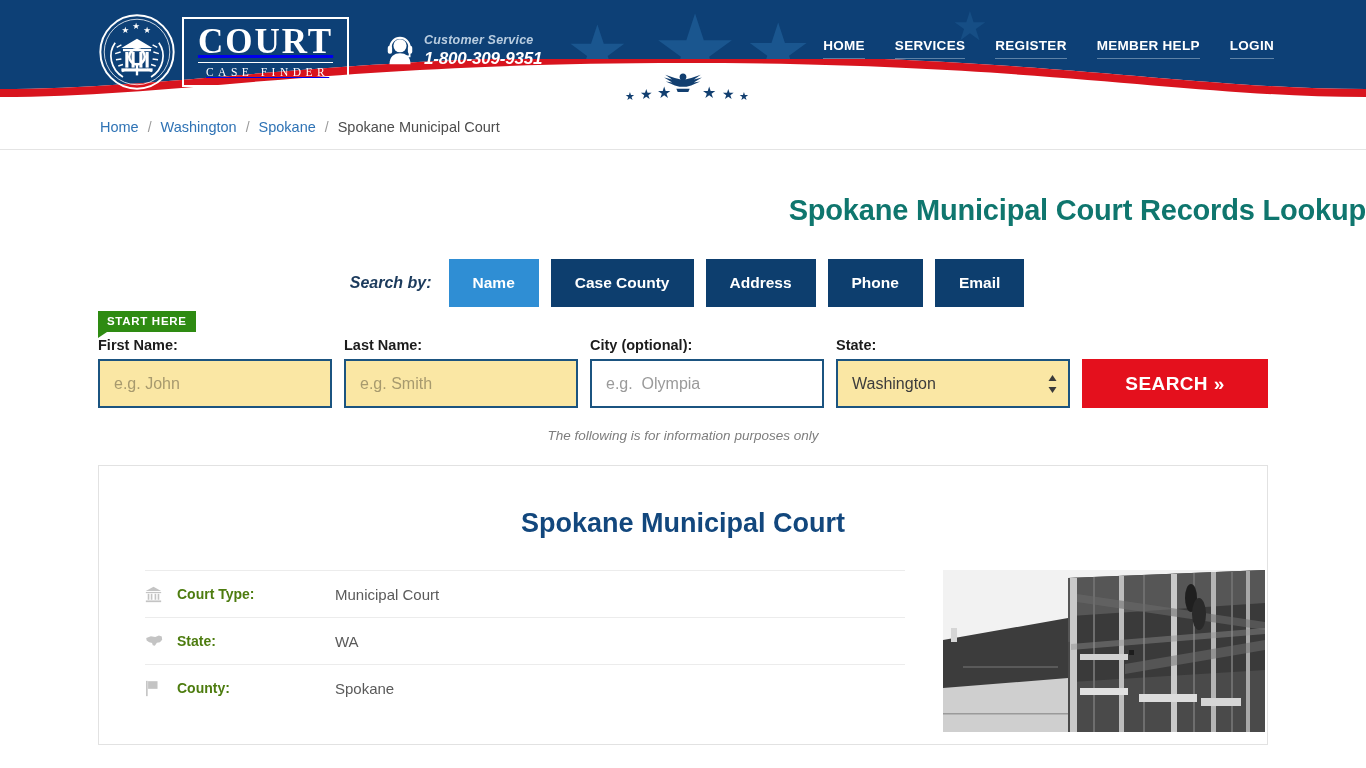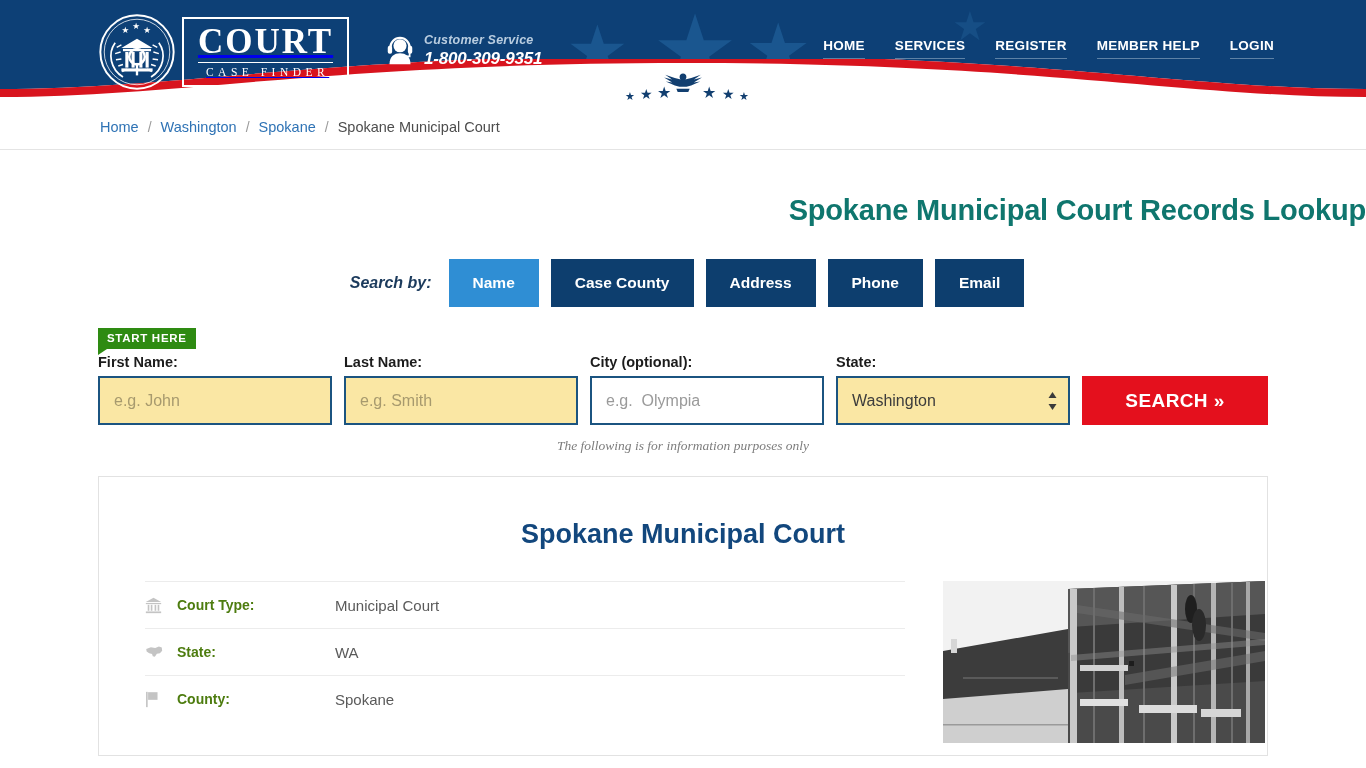--- a/index.html
+++ b/index.html
@@ -167,21 +167,21 @@
     padding: 0 24px;
     font-family: "Liberation Sans", sans-serif;
     font-size: 15.5px;
     font-weight: bold;
     cursor: pointer;
   }
   .tabbtn.active { background: #2f8ed4; }
 
   .form-area {
     position: relative;
-    margin-top: 21px;
+    margin-top: 4px;
     padding: 0 98px;
   }
   .start-here {
     position: absolute;
     left: 98px; top: 0;
     background: #2e8b12;
     color: #ffffff;
     font-size: 11.5px;
     font-weight: bold;
     letter-spacing: 0.7px;
@@ -244,26 +244,25 @@
     color: #ffffff;
     border: none;
     font-family: "Liberation Sans", sans-serif;
     font-size: 19px;
     font-weight: bold;
     letter-spacing: 0.4px;
     cursor: pointer;
   }
 
   .disclaimer {
-    margin-top: 13px;
+    margin-top: 20px;
     text-align: center;
     color: #7d7d7d;
     font-size: 13.5px;
     font-style: italic;
-    font-family: Liberation Serif, serif;
   }
 
   
   .card {
     margin: 22px 98px 0 98px;
     border: 1px solid #e2e2e2;
     background: #ffffff;
     height: 280px;
     overflow: hidden;
   }

